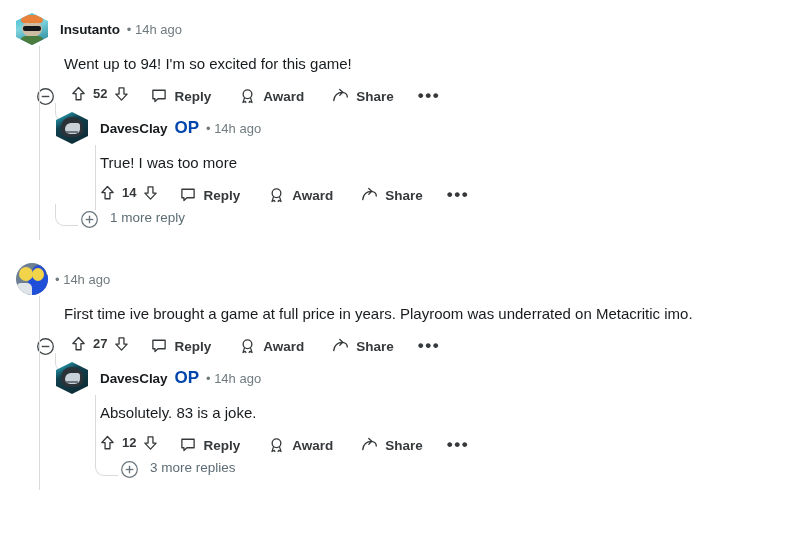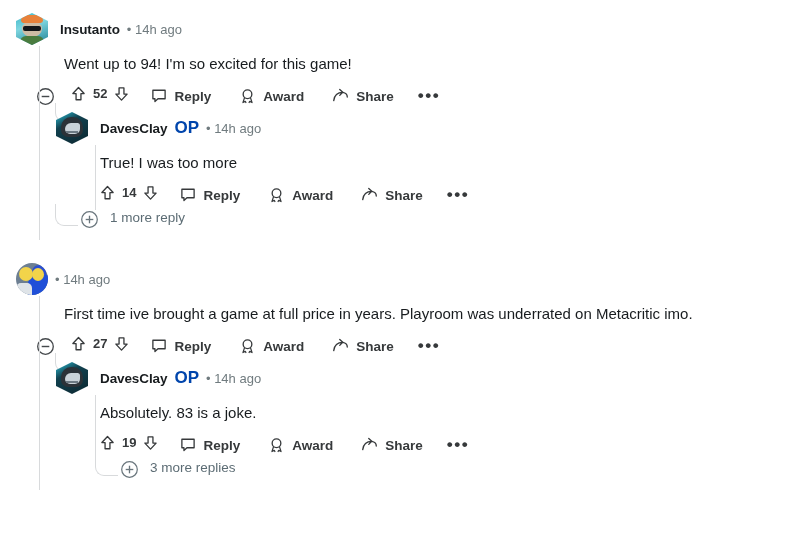--- a/index.html
+++ b/index.html
@@ -497,21 +497,21 @@
 
       <div class="c-body">Absolutely. 83 is a joke.</div>
 
       <div class="actions">
         <span class="votes">
           <span>
             <svg width="15" height="16" viewBox="0 0 16 17">
               <path d="M8 1.6 L14 8 L10.6 8 L10.6 14.6 L5.4 14.6 L5.4 8 L2 8 Z" fill="none" stroke="#36393b" stroke-width="1.4" stroke-linejoin="round"></path>
             </svg>
           </span>
-          <span class="vote-count">19</span>
+          <span class="vote-count">12</span>
           <span>
             <svg width="15" height="16" viewBox="0 0 16 17">
               <path d="M8 15 L2 8.6 L5.4 8.6 L5.4 2 L10.6 2 L10.6 8.6 L14 8.6 Z" fill="none" stroke="#36393b" stroke-width="1.4" stroke-linejoin="round"></path>
             </svg>
           </span>
         </span>
         <span class="act act-reply">
           <svg width="16" height="16" viewBox="0 0 17 17">
             <path d="M2 2.4 H15 V11.4 H7.4 L4.2 14.4 V11.4 H2 Z" fill="none" stroke="#36393b" stroke-width="1.4" stroke-linejoin="round"></path>
           </svg>

